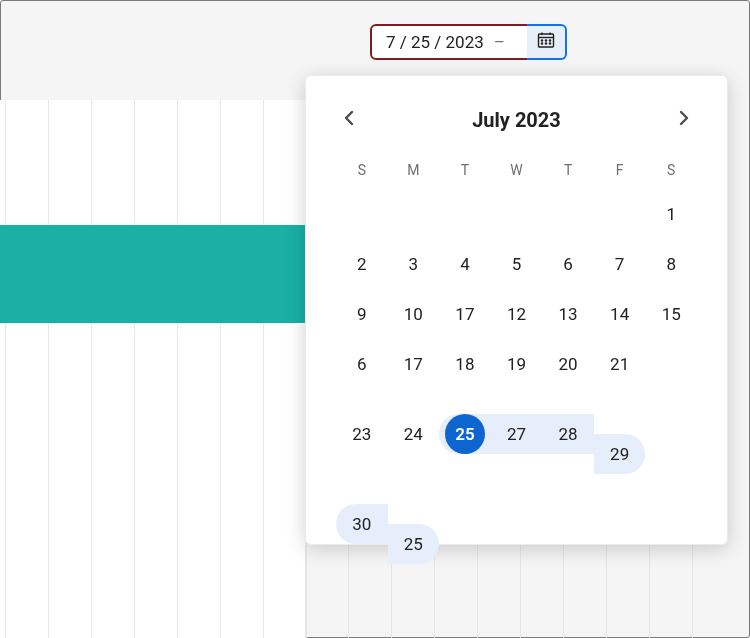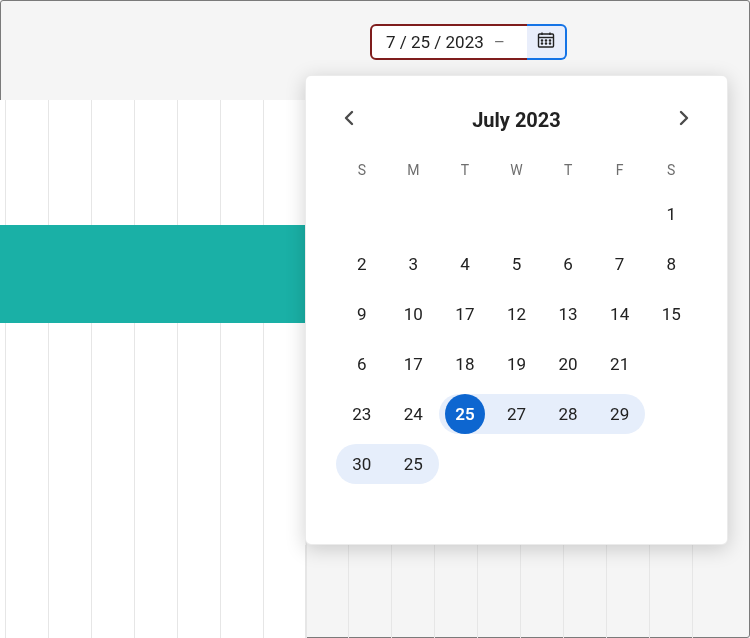--- a/index.html
+++ b/index.html
@@ -23,21 +23,21 @@
   .nav{width:28px;height:28px;display:flex;align-items:center;justify-content:center;cursor:pointer;color:#4b4b4b;}
   .dow{display:grid;grid-template-columns:repeat(7,1fr);text-align:center;font-size:14px;color:#6e6e6e;margin-bottom:10px;}
   .dow div{padding:6px 0;}
   .weeks{display:flex;flex-direction:column;gap:10px;}
   .week{display:grid;grid-template-columns:repeat(7,1fr);align-items:center;}
   .cell{height:40px;display:flex;align-items:center;justify-content:center;font-size:17px;color:#222;position:relative;cursor:pointer;}
   .cell.empty{cursor:default;}
   .sel-start .pill{width:40px;height:40px;border-radius:50%;background:#0d66d0;color:#fff;display:flex;align-items:center;justify-content:center;font-weight:600;}
   .sel-start::after{content:"";position:absolute;left:50%;right:0;top:0;bottom:0;background:#e6eefb;z-index:-1;}
   .in-range{background:#e6eefb;color:#222;}
-  .range-end-right{border-top-right-radius:20px;border-bottom-right-radius:20px;}
+  .range-end-right{border-top-right-radius:20px;border-bottom-right-radius:20px;margin-top:40px;}
   .range-end-left{border-top-left-radius:20px;border-bottom-left-radius:20px;align-items:center;}
   .cell .num{position:relative;z-index:2;}
   .sel-start{background:#e6eefb;border-top-left-radius:20px;border-bottom-left-radius:20px;}
   .sel-start .pill{position:relative;z-index:3;}
   .frame{position:absolute;inset:0;border:1px solid #7a7a7a;border-radius:3px;pointer-events:none;}
 </style>
 </head>
 <body>
 <div class="frame"></div>
 

